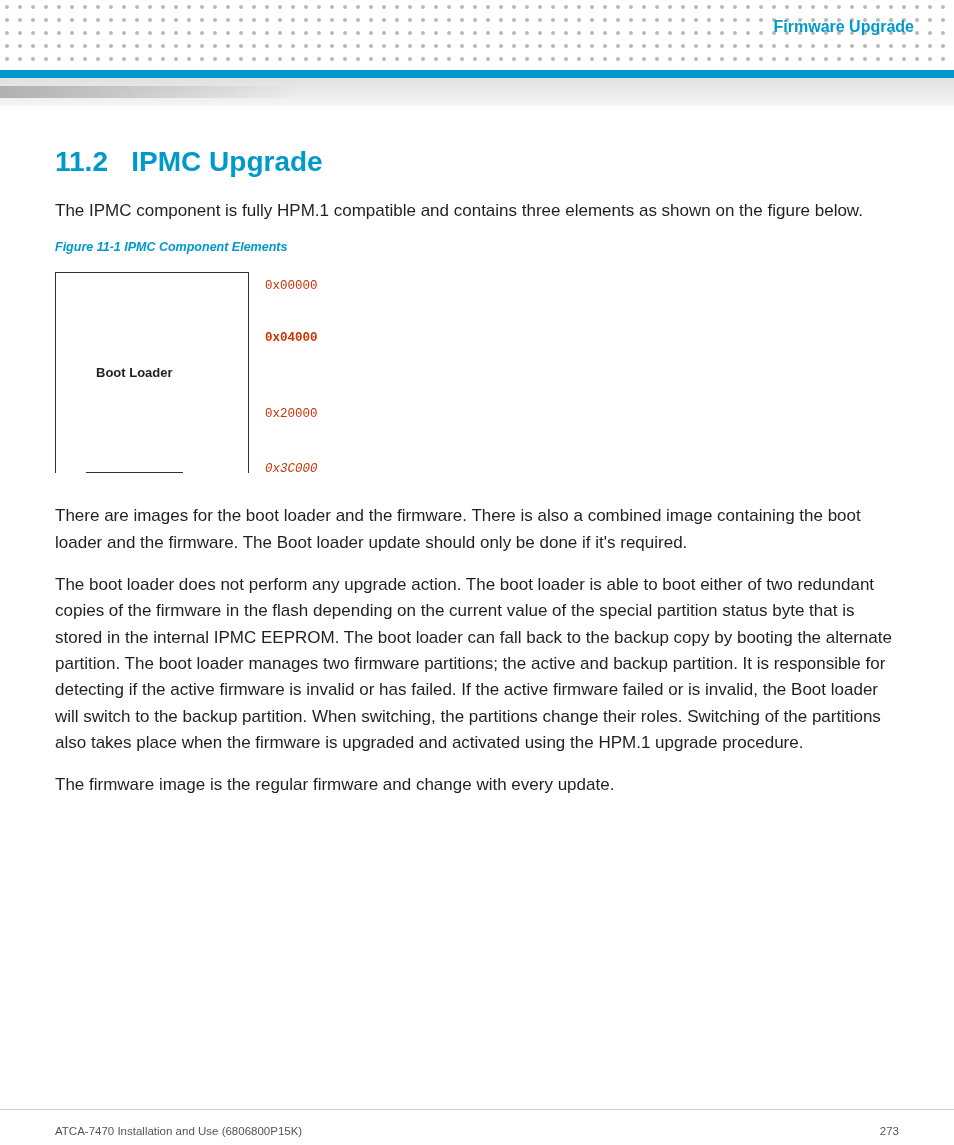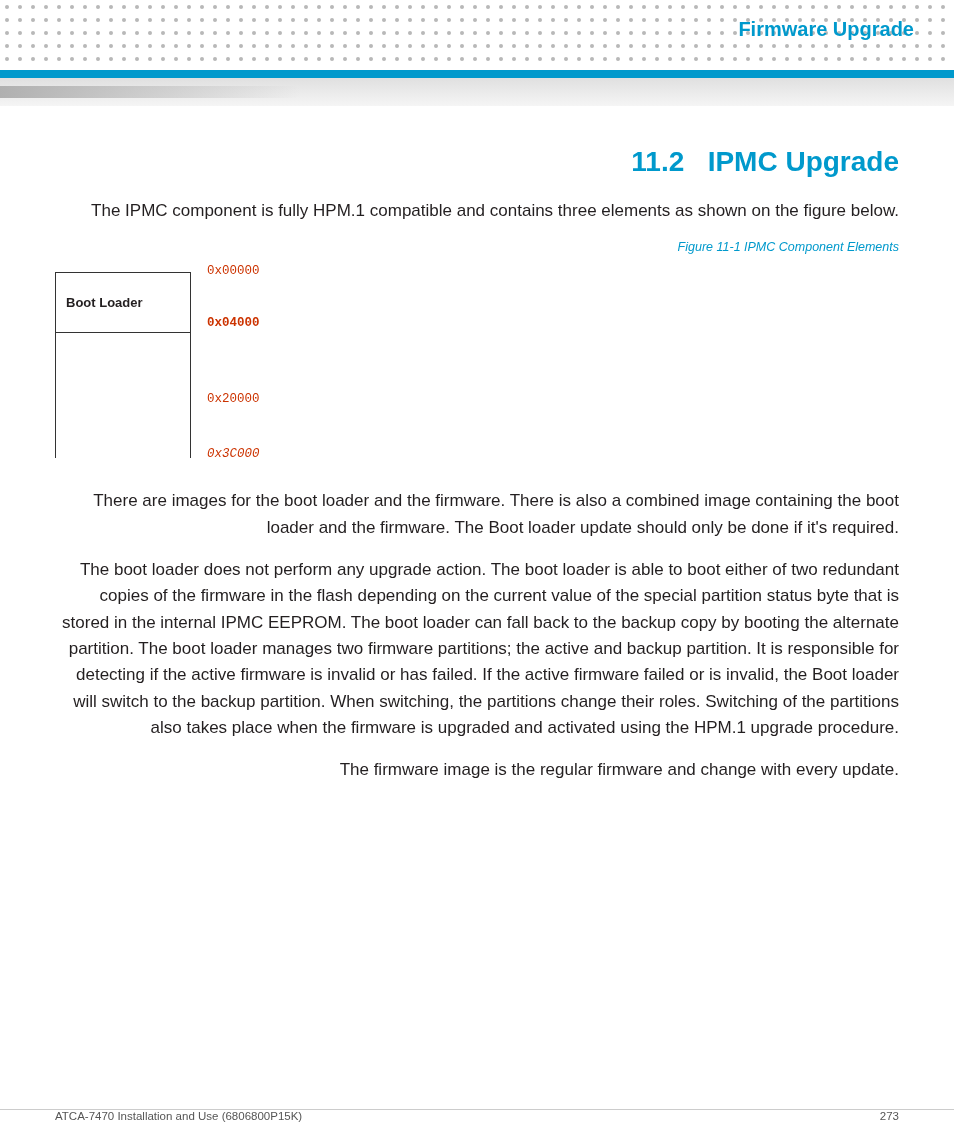--- a/index.html
+++ b/index.html
@@ -9,21 +9,21 @@
       background: #ffffff;
       font-family: Arial, Helvetica, sans-serif;
       font-size: 14px;
       color: #231f20;
       position: relative;
     }
     .header-title-area {
       position: absolute;
       right: 40px;
       top: 18px;
-      font-size: 20px;
+      font-size: 16px;
       font-weight: bold;
       color: #0099cc;
       padding-left: 36px;
     }
 
     
     .blue-bar {
       width: 100%;
       height: 8px;
       background: #0099cc;
@@ -42,21 +42,20 @@
       left: 0; top: 8px;
       width: 300px;
       height: 12px;
       background: linear-gradient(to right, #b0b0b0, transparent);
       border-radius: 0 6px 6px 0;
     }
 
     
     .content {
       padding: 40px 55px 40px 55px;
-      text-align: right;
     }
 
     .section-heading {
       font-size: 28px;
       font-weight: bold;
       color: #0099cc;
       margin-bottom: 20px;
     }
 
     .body-text {
@@ -65,76 +64,79 @@
       color: #231f20;
       margin-bottom: 16px;
     }
 
     .figure-caption {
       font-size: 12.5px;
       color: #0099cc;
       font-style: italic;
       margin-bottom: 18px;
       margin-top: 15px;
+      font-weight: bold;
     }
 
     
     .figure-container {
       display: flex;
       align-items: stretch;
       margin-bottom: 30px;
       margin-top: 4px;
     }
 
     .memory-map {
       display: flex;
-      flex-direction: column;
+      flex-direction: row;
       border-left: 1.5px solid #333;
       border-right: 1.5px solid #333;
       border-top: 1.5px solid #333;
-      width: 136px;
+      width: 194px;
+      padding-left: 30px;
     }
 
     .memory-segment {
       border-bottom: 1.5px solid #333;
       padding: 12px 10px;
       display: flex;
       align-items: center;
       justify-content: flex-start;
       min-height: 60px;
       font-size: 13px;
       font-weight: bold;
       color: #231f20;
     }
 
     
     .addr-col {
       display: flex;
       flex-direction: column;
       padding-left: 16px;
+      margin-top: 15px;
     }
 
     .addr-item {
       font-size: 12.5px;
       color: #cc3300;
       font-family: 'Courier New', monospace;
     }
 
     
     .footer {
       position: absolute;
       bottom: 0;
       left: 0;
       right: 0;
       height: 36px;
       border-top: 1px solid #ccc;
       display: flex;
-      align-items: flex-start;
+      align-items: flex-end;
       justify-content: space-between;
-      padding: 0 55px;
+      padding: 8px 55px;
     }
 
     .footer-left {
       font-size: 11.5px;
       color: #555;
     }
 
     .footer-right {
       font-size: 11.5px;
       color: #555;

